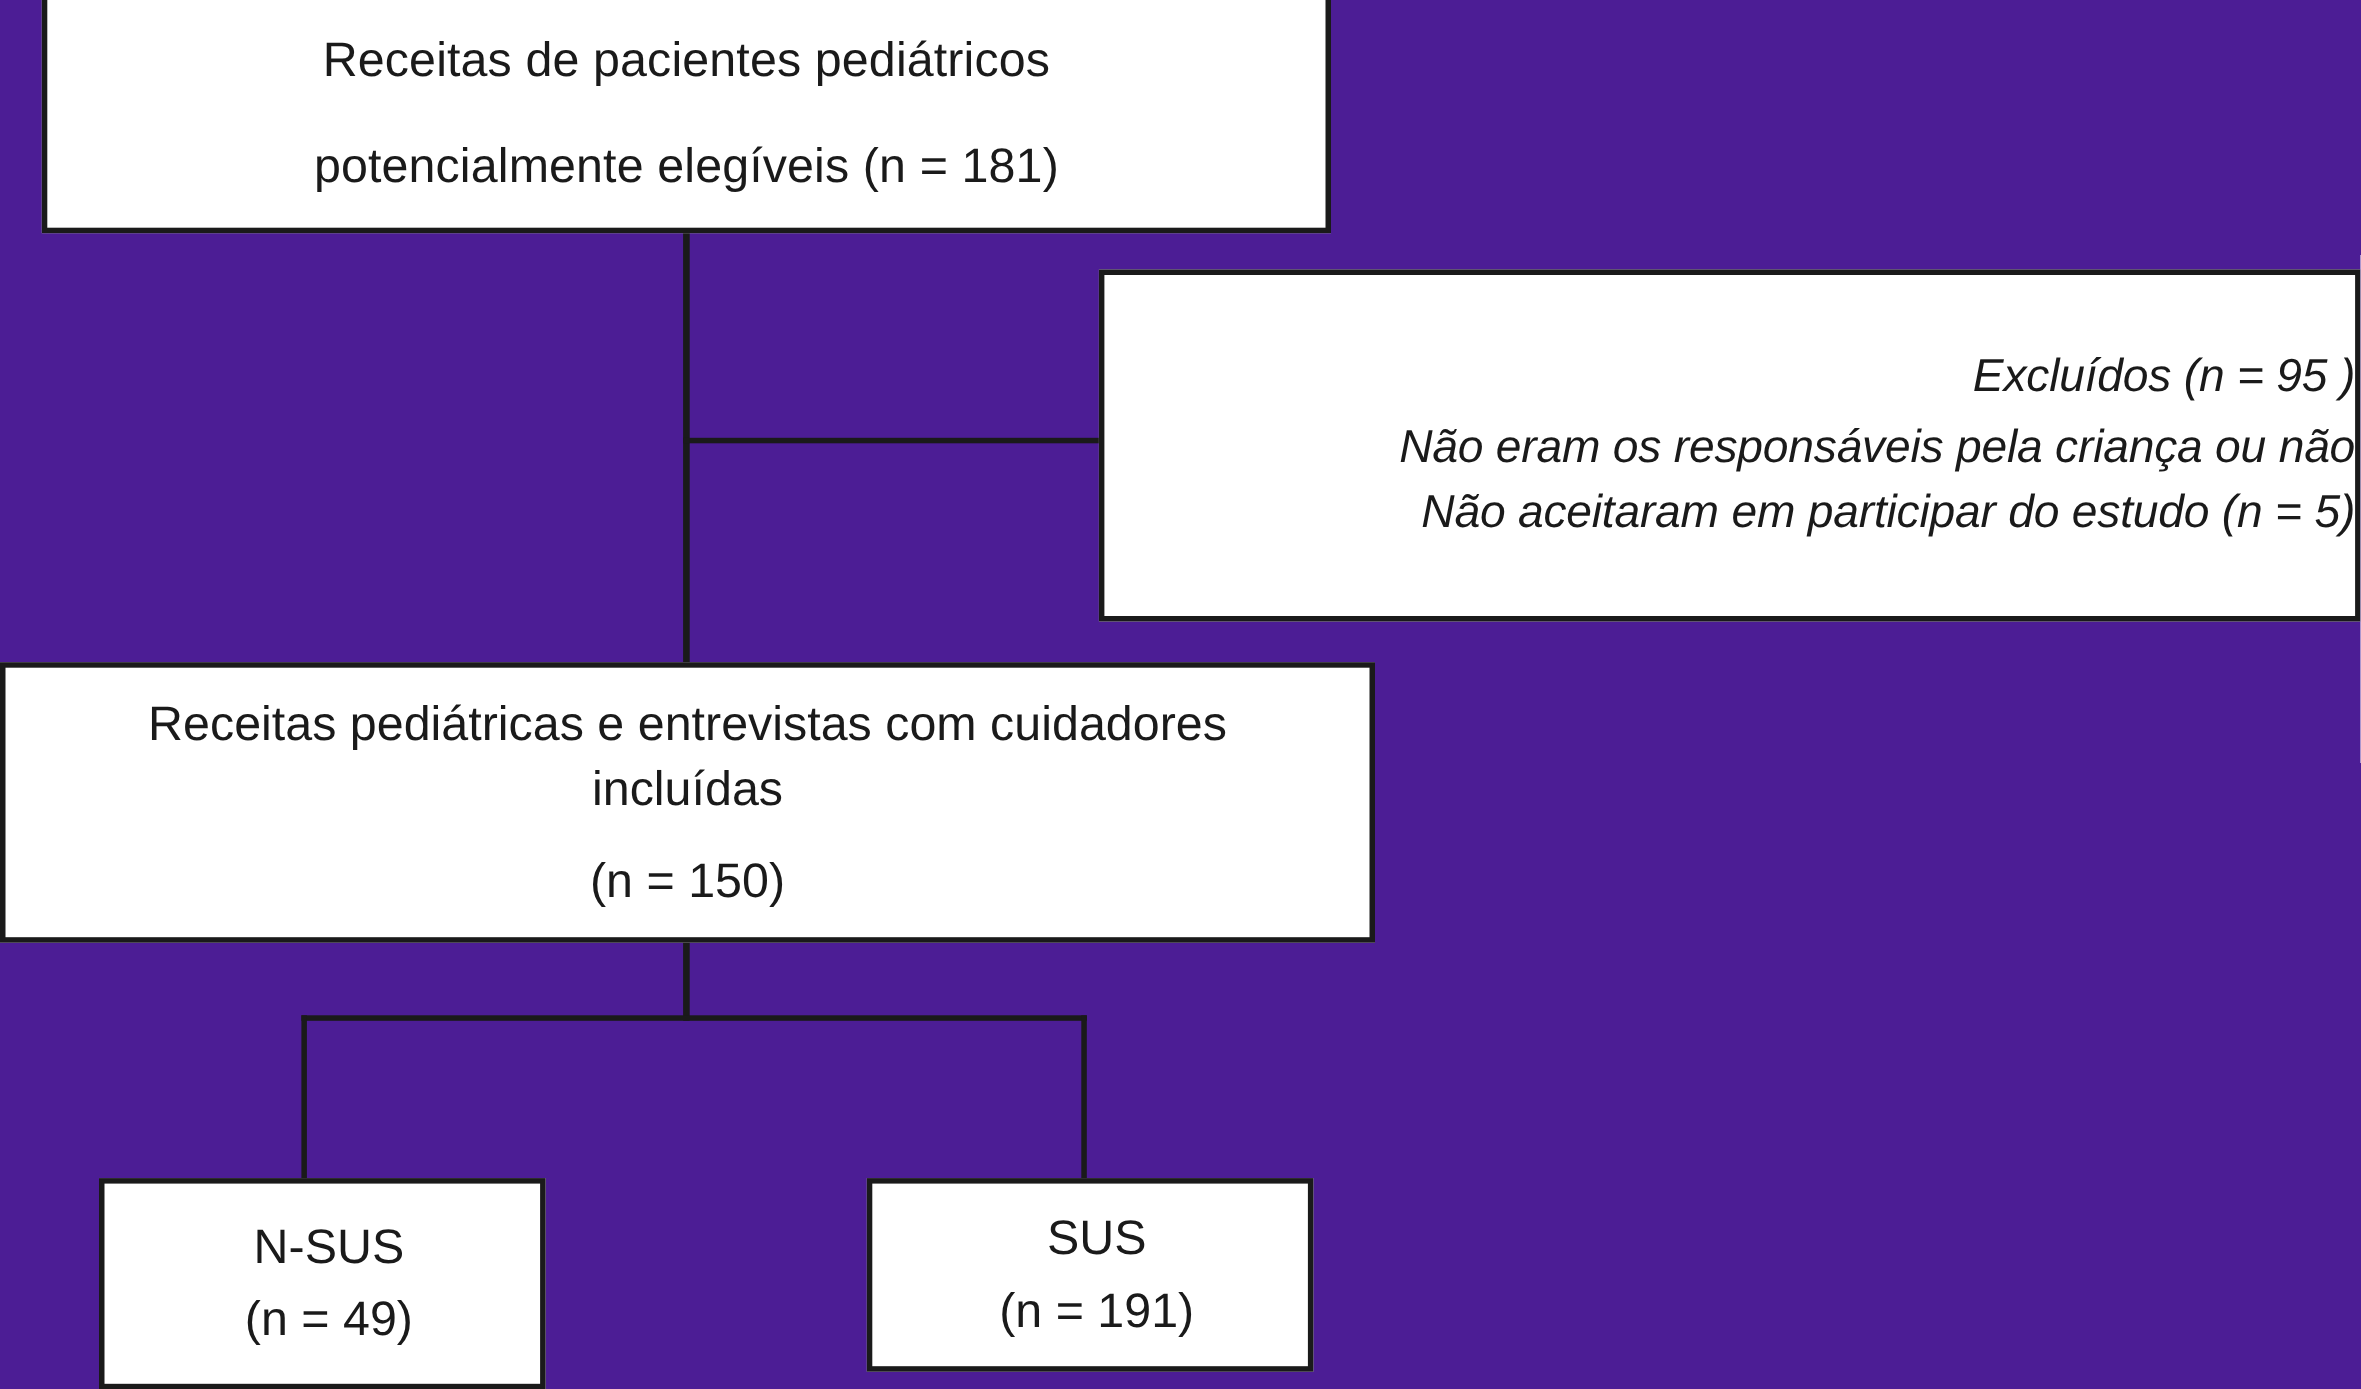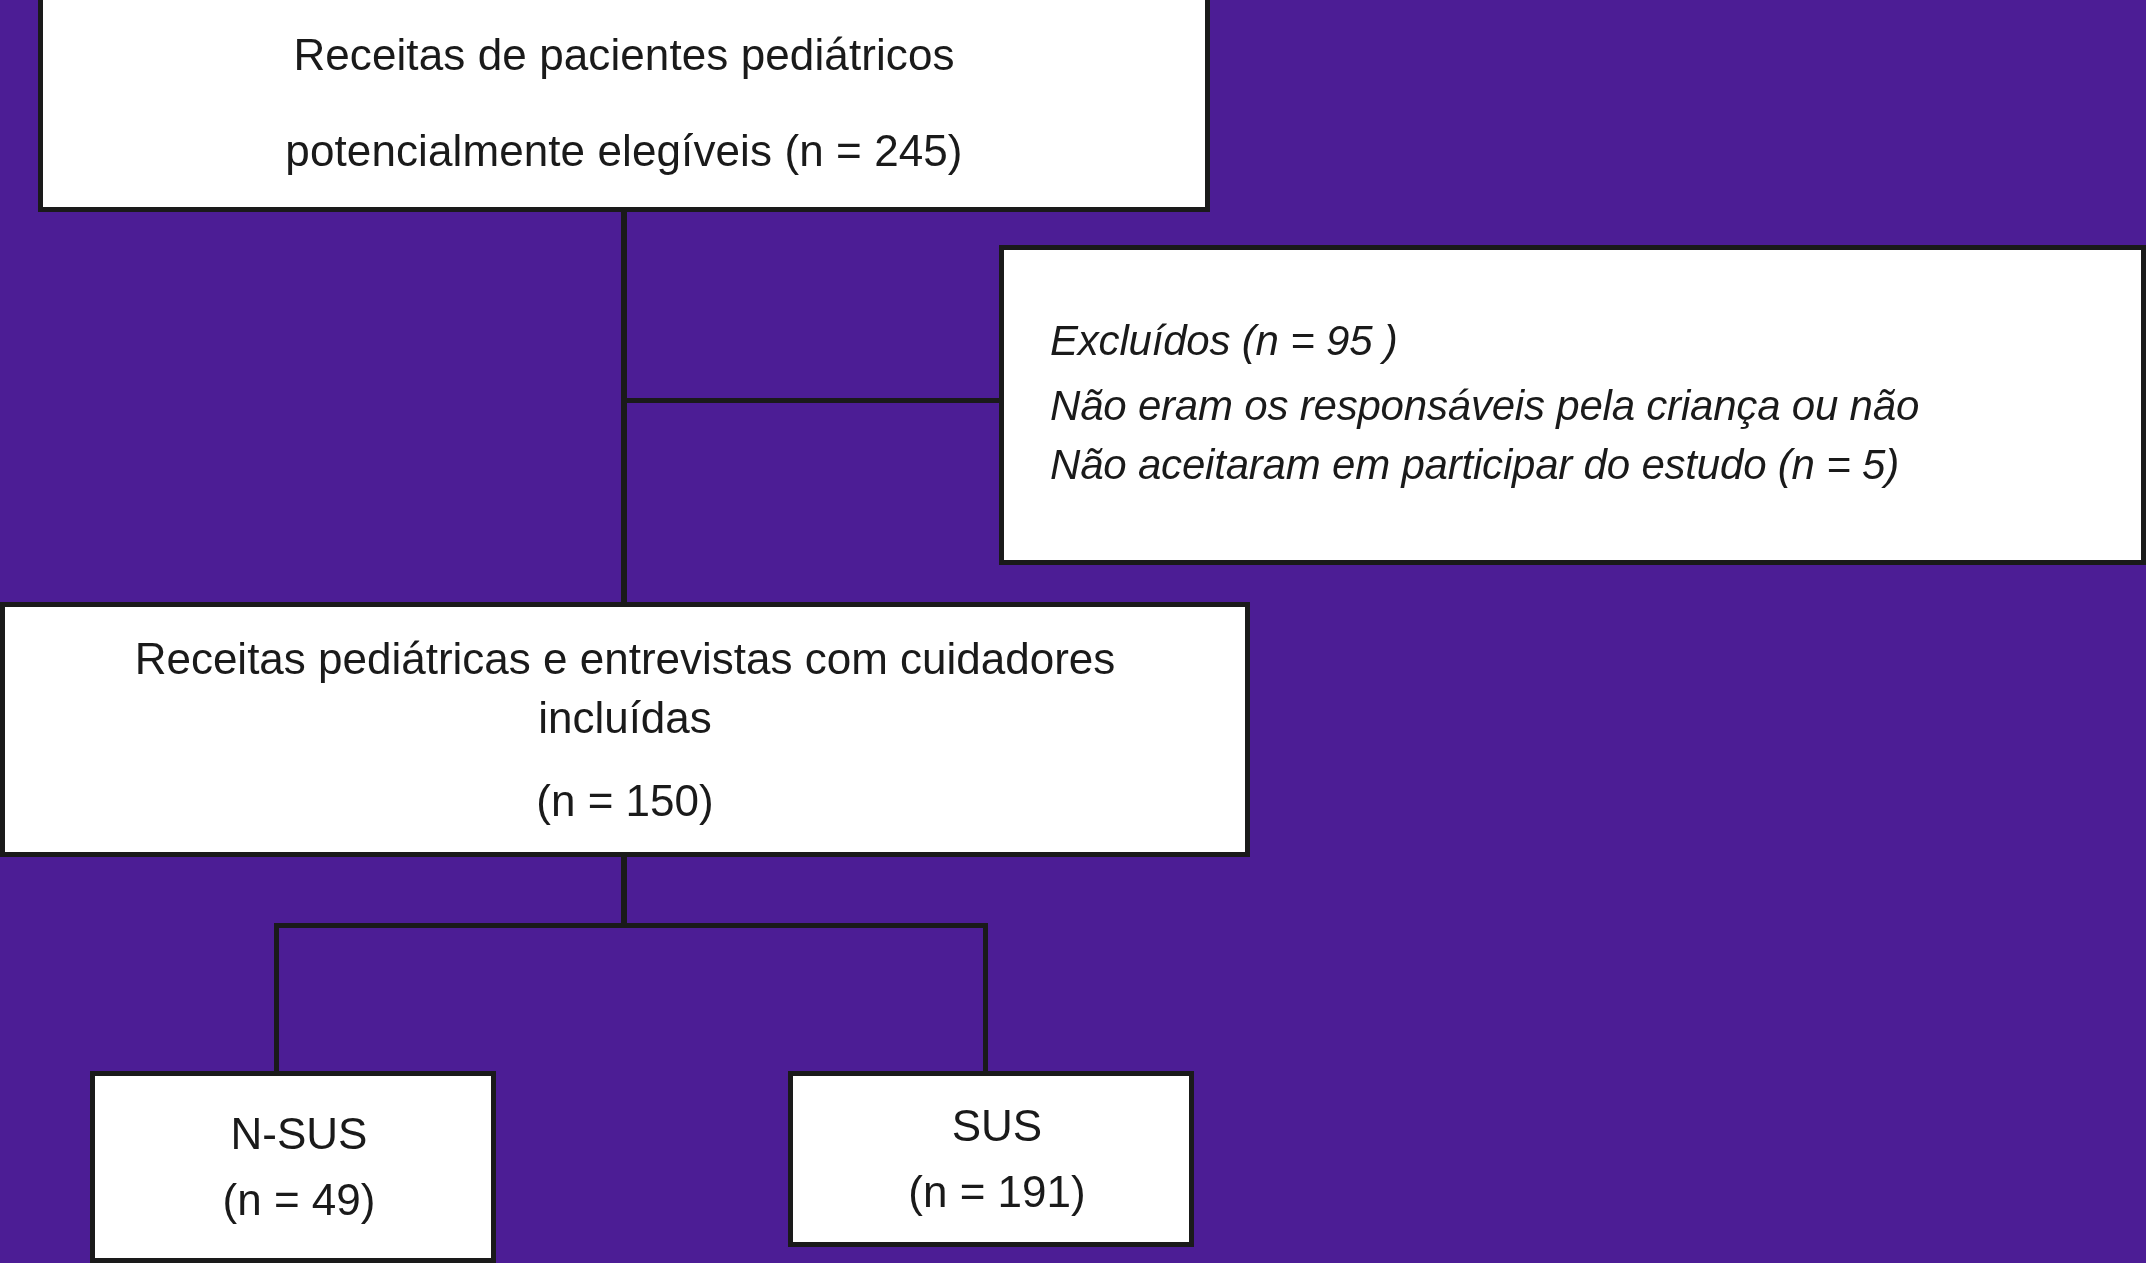--- a/index.html
+++ b/index.html
@@ -44,21 +44,21 @@
     font-size: 44px;
     line-height: 96px;
     letter-spacing: 0.1px;
   }
   
   #box-excluded {
     left: 999px;
     top: 245px;
     width: 1147px;
     height: 320px;
-    align-items: flex-start;
+    align-items: flex-end;
     justify-content: center;
     padding: 0 0 5px 46px;
   }
   #box-excluded .line {
     text-align: left;
     font-style: italic;
     font-size: 42px;
     line-height: 59px;
     letter-spacing: -0.2px;
   }
@@ -155,21 +155,21 @@
 
   <div class="conn" id="conn-trunk-1"></div>
   <div class="conn" id="conn-exclude"></div>
   <div class="conn" id="conn-trunk-2"></div>
   <div class="conn" id="conn-split"></div>
   <div class="conn" id="conn-left-drop"></div>
   <div class="conn" id="conn-right-drop"></div>
 
   <div class="box" id="box-eligible">
     <span class="line">Receitas de pacientes pediátricos</span>
-    <span class="line">potencialmente elegíveis (n = 245)</span>
+    <span class="line">potencialmente elegíveis (n = 181)</span>
   </div>
 
   <div class="box" id="box-excluded">
     <span class="line first">Excluídos (n = 95 )</span>
     <span class="line">Não eram os responsáveis pela criança ou não</span>
     <span class="line">Não aceitaram em participar do estudo (n = 5)</span>
   </div>
 
   <div class="box" id="box-included">
     <span class="line">Receitas pediátricas e entrevistas com cuidadores</span>

